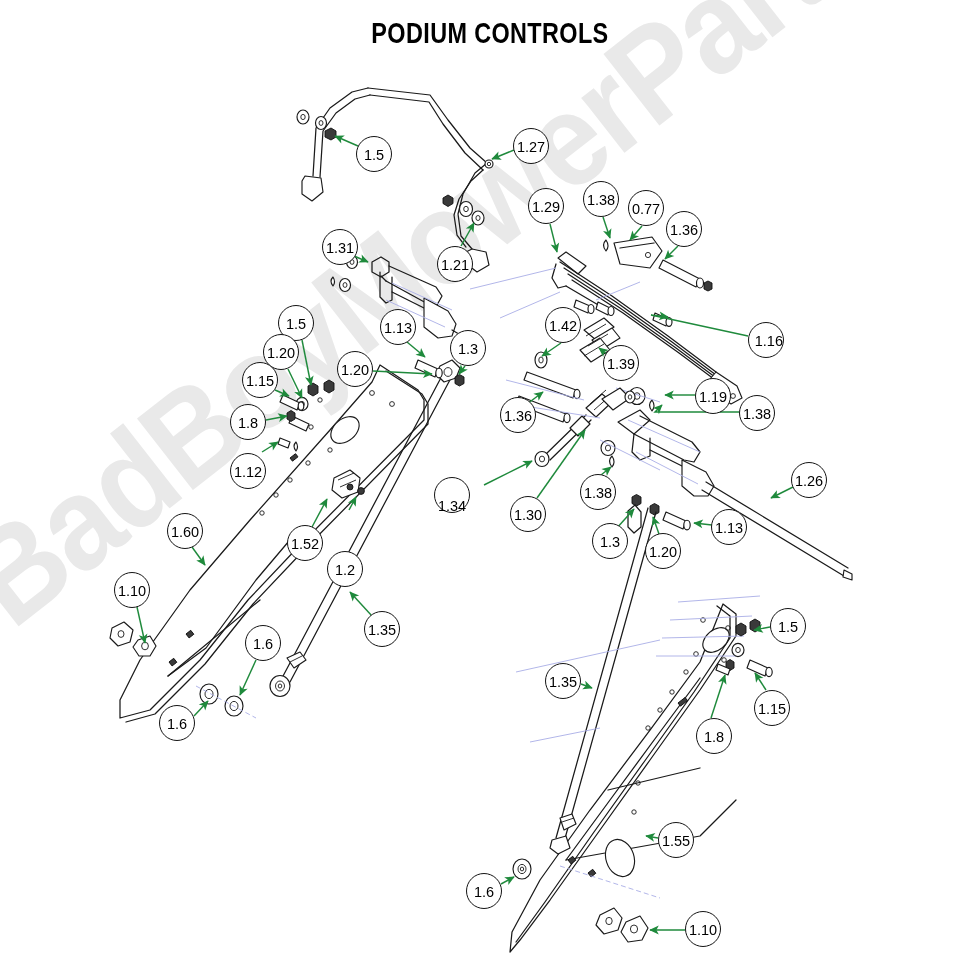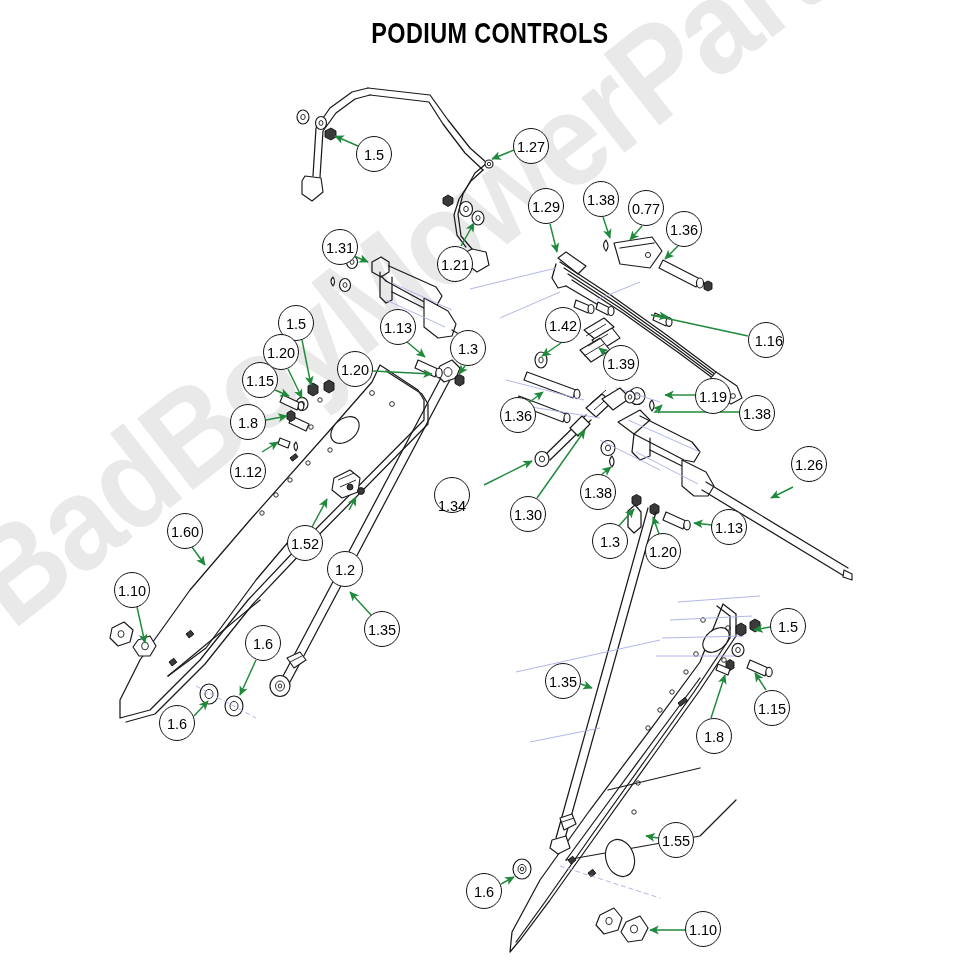--- a/index.html
+++ b/index.html
@@ -458,21 +458,21 @@
       </div>
       <div class="callout" style="left: 610px; top: 541px;">
         <span>1.3</span>
       </div>
       <div class="callout" style="left: 663px; top: 551px;">
         <span>1.20</span>
       </div>
       <div class="callout" style="left: 729px; top: 527px;">
         <span>1.13</span>
       </div>
-      <div class="callout" style="left: 809px; top: 464px;">
+      <div class="callout" style="left: 809px; top: 480px;">
         <span>1.26</span>
       </div>
       <div class="callout" style="left: 185px; top: 531px;">
         <span>1.60</span>
       </div>
       <div class="callout" style="left: 132px; top: 590px;">
         <span>1.10</span>
       </div>
       <div class="callout" style="left: 305px; top: 543px;">
         <span>1.52</span>

